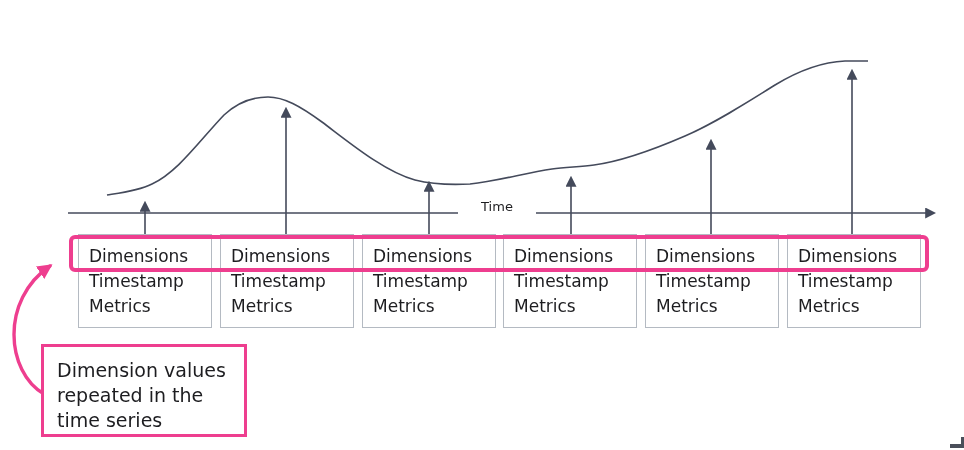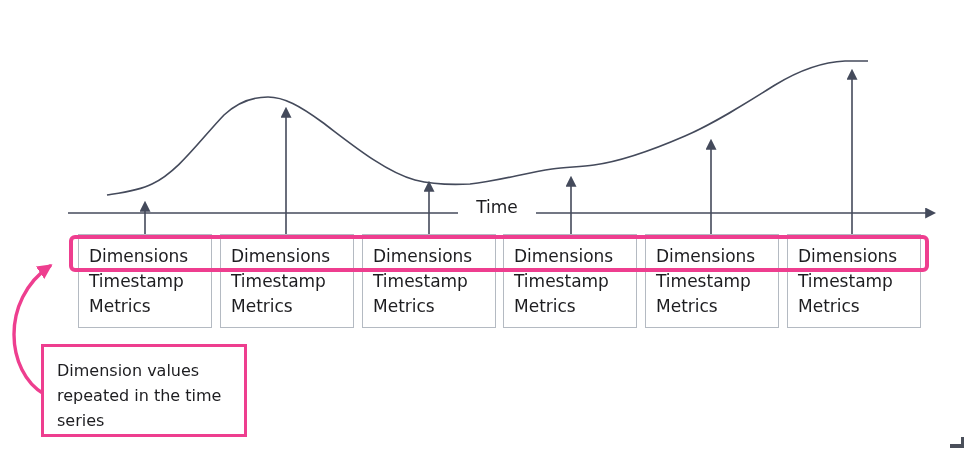--- a/index.html
+++ b/index.html
@@ -22,21 +22,21 @@
     z-index: 1;
   }
   
   .time-label {
     position: absolute;
     left: 458px; top: 195px;
     width: 78px; height: 24px;
     background: #ffffff;
     z-index: 2;
     text-align: center;
-    font-size: 17px;
+    font-size: 13px;
     line-height: 24px;
     color: #1d1d20;
   }
   
   .card {
     position: absolute;
     top: 234px;
     width: 134px;
     height: 94px;
     box-sizing: border-box;
@@ -73,21 +73,21 @@
     position: absolute;
     left: 41px; top: 344px;
     width: 206px; height: 93px;
     box-sizing: border-box;
     background: #ffffff;
     border: 3.5px solid #ee3e8f;
     z-index: 2;
     padding: 11px 10px 0 13px;
   }
   .callout .callout-text {
-    font-size: 16px;
+    font-size: 19px;
     line-height: 25px;
     color: #1d1d20;
   }
   
   .edge-artifact {
     position: absolute;
     z-index: 2;
     background: #4a4f5a;
   }
   .edge-artifact.bar  { left: 950px; top: 444px; width: 11px; height: 4px; }

